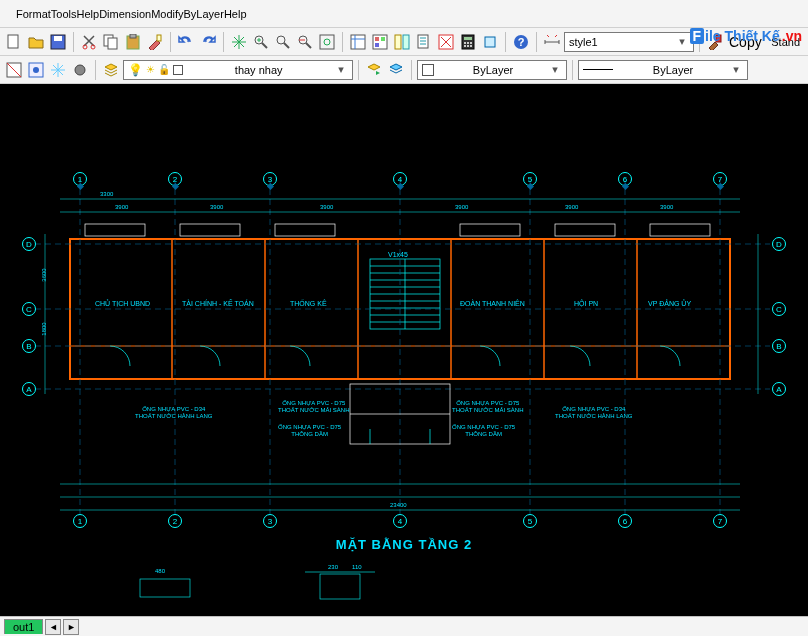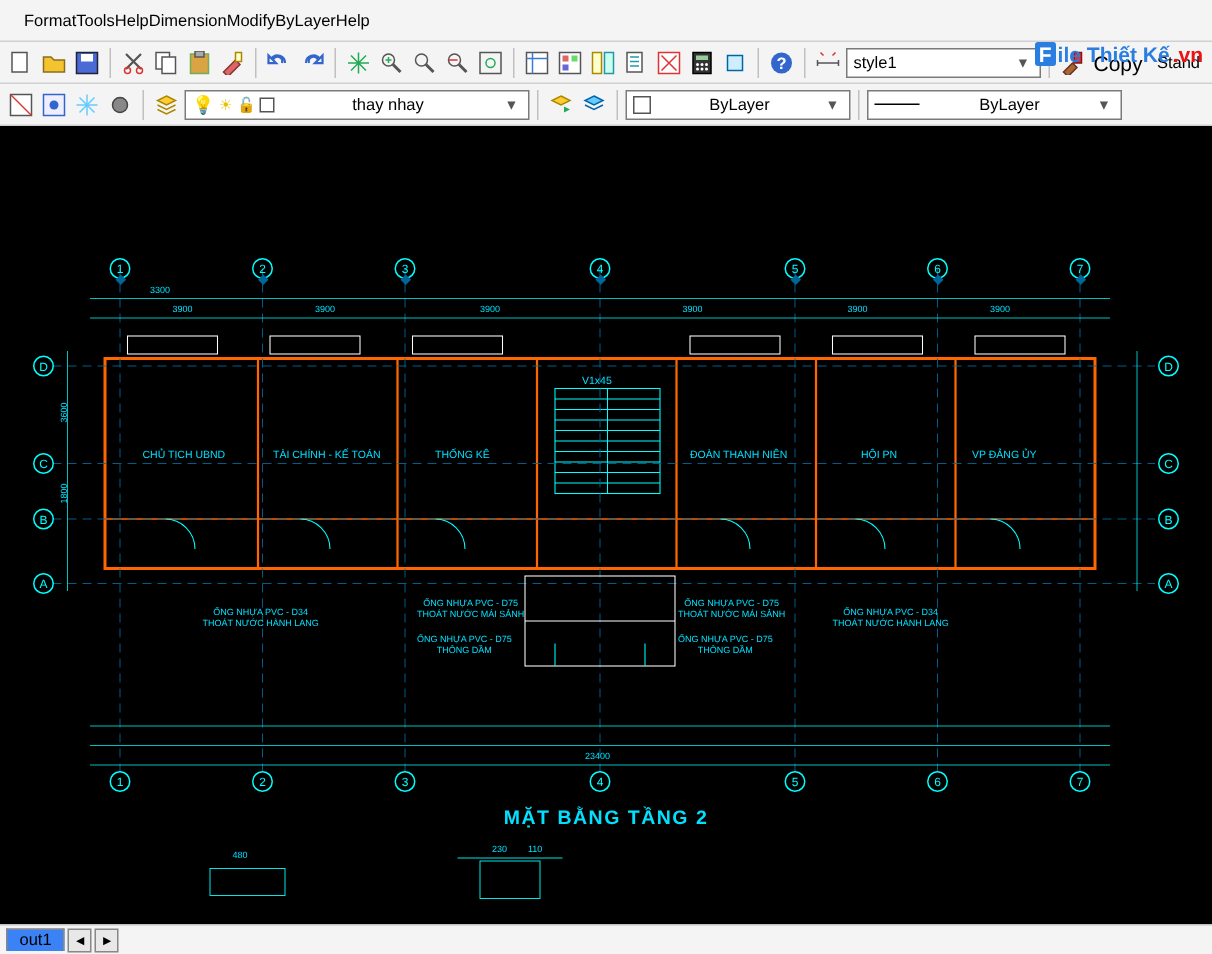--- a/index.html
+++ b/index.html
@@ -27,21 +27,21 @@
 .floor-title { position: absolute; left: 50%; transform: translateX(-50%); bottom: 64px; color: #00e0ff; font-weight: bold; font-size: 13px; letter-spacing: 1px; text-align: right; }
 .room-label { position: absolute; color: #00e0ff; font-size: 7px; white-space: nowrap; }
 .note-label { position: absolute; color: #00e0ff; font-size: 6px; white-space: nowrap; text-align:center; line-height:1.2; }
 .dim-num { position: absolute; color: #00e0ff; font-size: 6px; }
 .grid-bubble { position: absolute; width: 14px; height: 14px; border: 1px solid #0ff; border-radius: 50%; color: #0ff; font-size: 8px; display:flex; align-items:center; justify-content:center; }
 .grid-col { position:absolute; width:5px; height:5px; background:#069; transform:rotate(45deg); }
 
 .copyright { position: absolute; left: 50%; top: 54%; transform: translate(-50%,-50%); color: rgba(255,255,255,0.55); font-size: 18px; font-weight: 500; letter-spacing: 0.5px; pointer-events: none; }
 
 .bottom-bar { background:#f4f4f4; height:20px; border-top:1px solid #c0c0c0; display:flex; align-items:center; }
-.tab { background:#3b82f6; border:1px solid #888; border-bottom:none; padding:1px 8px; font-size:11px; margin-left:4px; margin-top:-1px; }
+.tab { background:#22c55e; border:1px solid #888; border-bottom:none; padding:1px 8px; font-size:11px; margin-left:4px; margin-top:-1px; }
 .scroll-btn { width:16px; height:16px; border:1px solid #888; background:#e8e8e8; display:inline-flex; align-items:center; justify-content:center; font-size:9px; margin-left:2px; cursor:pointer; }
 
 
 .layer-swatch { display:inline-flex; align-items:center; gap:3px; }
 .layer-swatch .bulb { color:#e6c200; font-size:12px; }
 .layer-swatch .sun { color:#e6c200; font-size:10px; }
 .layer-swatch .lock { color:#555; font-size:10px; }
 .layer-swatch .sq { width:10px; height:10px; background:#fff; border:1px solid #555; }
 </style>
 </head>

